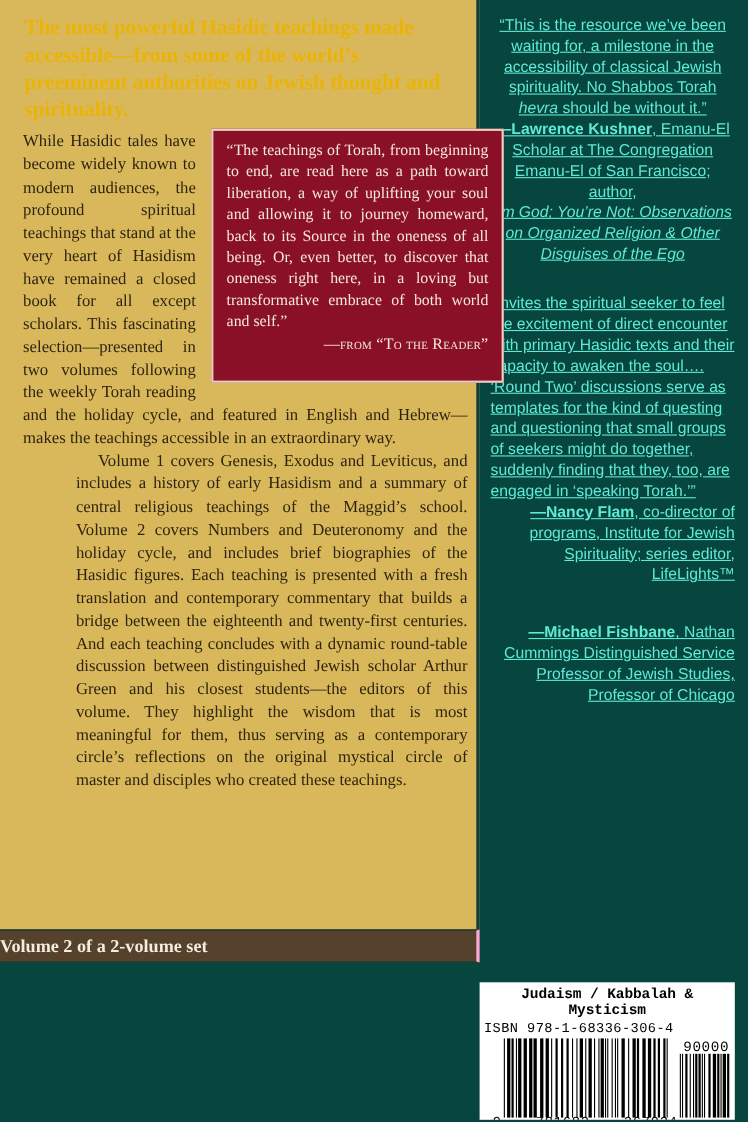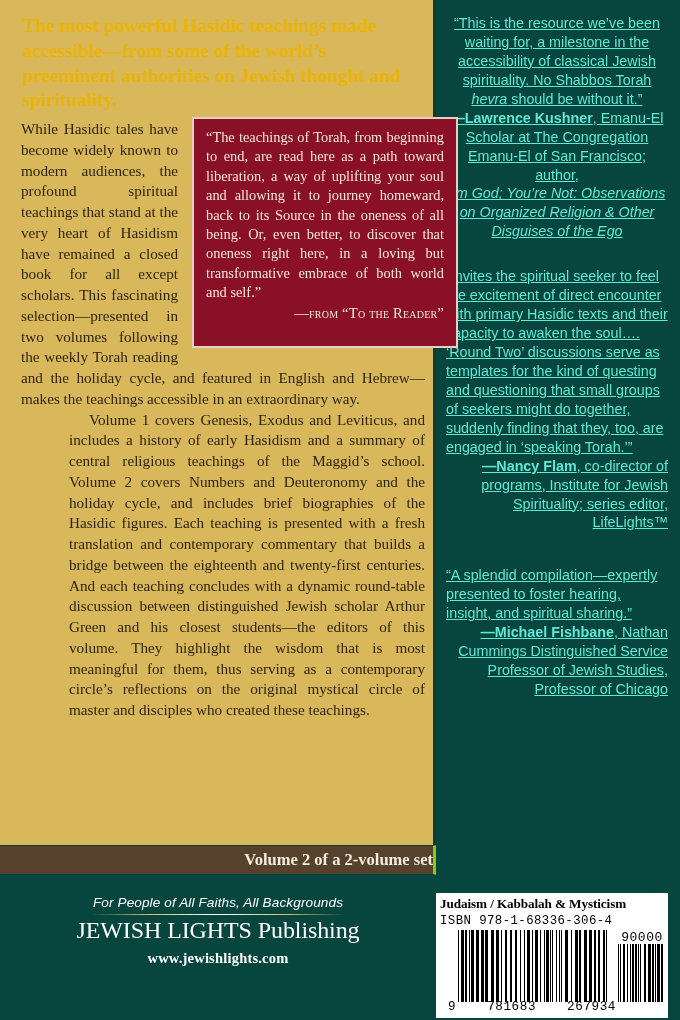--- a/index.html
+++ b/index.html
@@ -101,27 +101,27 @@
   .volume-bar {
     position: absolute;
     left: 0;
     top: 845px;
     width: 436px;
     height: 30px;
     background: #56412c;
     color: #f5ece0;
     display: flex;
     align-items: center;
-    justify-content: flex-end;
+    justify-content: flex-start;
     font-size: 16.5px;
     font-weight: bold;
     box-sizing: border-box;
     border-top: 1px solid #0d3c39;
     border-bottom: 1px solid #0d3c39;
-    border-right: 3px solid #84cc16;
+    border-right: 3px solid #f9a8d4;
   }
 
   
   .publisher {
     position: absolute;
     left: 0;
     top: 893px;
     width: 436px;
     text-align: center;
     color: #ffffff;
@@ -188,24 +188,25 @@
     left: 436px;
     top: 893px;
     width: 232px;
     height: 125px;
     background: #ffffff;
     box-sizing: border-box;
     padding: 4px 4px 0 4px;
     overflow: hidden;
   }
   .isbn-category {
-    font-family: Liberation Serif, serif;
+    font-family: Liberation Mono, monospace;
     font-weight: bold;
     font-size: 13.2px;
     color: #000000;
+    text-align: center;
     letter-spacing: -0.1px;
     line-height: 1.1;
   }
   .isbn-number {
     font-family: "Liberation Mono", "DejaVu Sans Mono", monospace;
     font-size: 12.4px;
     color: #000000;
     letter-spacing: 0.4px;
     margin-top: 2px;
   }
@@ -269,42 +270,35 @@
 
   <div class="pullquote">
     <p class="pq-text">“The teachings of Torah, from beginning to end, are read here as a path toward liberation, a way of uplifting your soul and allowing it to journey homeward, back to its Source in the oneness of all being. Or, even better, to discover that oneness right here, in a loving but transformative embrace of both world and self.”</p>
     <p class="pq-attr">—from “To the Reader”</p>
   </div>
 
   <div class="volume-bar">
     <span>Volume 2 of a 2-volume set</span>
   </div>
 
-  <div class="publisher">
-    <div class="pub-tagline">For People of All Faiths, All Backgrounds</div>
-    <div class="pub-rule"></div>
-    <div class="pub-name">JEWISH LIGHTS Publishing</div>
-    <div class="pub-url">www.jewishlights.com</div>
-  </div>
 
   <div class="blurb-col">
 
     <div class="blurb blurb-1">
       <p class="quote-body t-center"><span>“This is the resource we’ve been waiting for, a milestone in the accessibility of classical Jewish spirituality. No Shabbos Torah </span><i>hevra</i><span> should be without it.”</span></p>
       <p class="attrib t-center"><b>—Lawrence Kushner</b><span>, Emanu-El Scholar at The Congregation Emanu-El of San Francisco; author,</span></p>
       <p class="attrib t-center"><i>I’m God; You’re Not: Observations on Organized Religion &amp; Other Disguises of the Ego</i></p>
     </div>
 
     <div class="blurb blurb-2">
       <p class="quote-body t-left">“Invites the spiritual seeker to feel the excitement of direct encounter with primary Hasidic texts and their capacity to awaken the soul…. ‘Round Two’ discussions serve as templates for the kind of questing and questioning that small groups of seekers might do together, suddenly finding that they, too, are engaged in ‘speaking Torah.’”</p>
       <p class="attrib t-right"><b>—Nancy Flam</b><span>, co-director of programs, Institute for Jewish Spirituality; series editor, LifeLights™</span></p>
     </div>
 
     <div class="blurb blurb-3">
-      <p class="quote-body t-left">“A splendid compilation—expertly presented to foster hearing, insight, and spiritual sharing.”</p>
       <p class="attrib t-right"><b>—Michael Fishbane</b><span>, Nathan Cummings Distinguished Service Professor of Jewish Studies, Professor of Chicago</span></p>
     </div>
 
   </div>
 
   <div class="isbn-box">
     <div class="isbn-category">Judaism / Kabbalah &amp; Mysticism</div>
     <div class="isbn-number">ISBN 978-1-68336-306-4</div>
     <div class="barcode-row">
       <div class="bc-price">90000</div>

